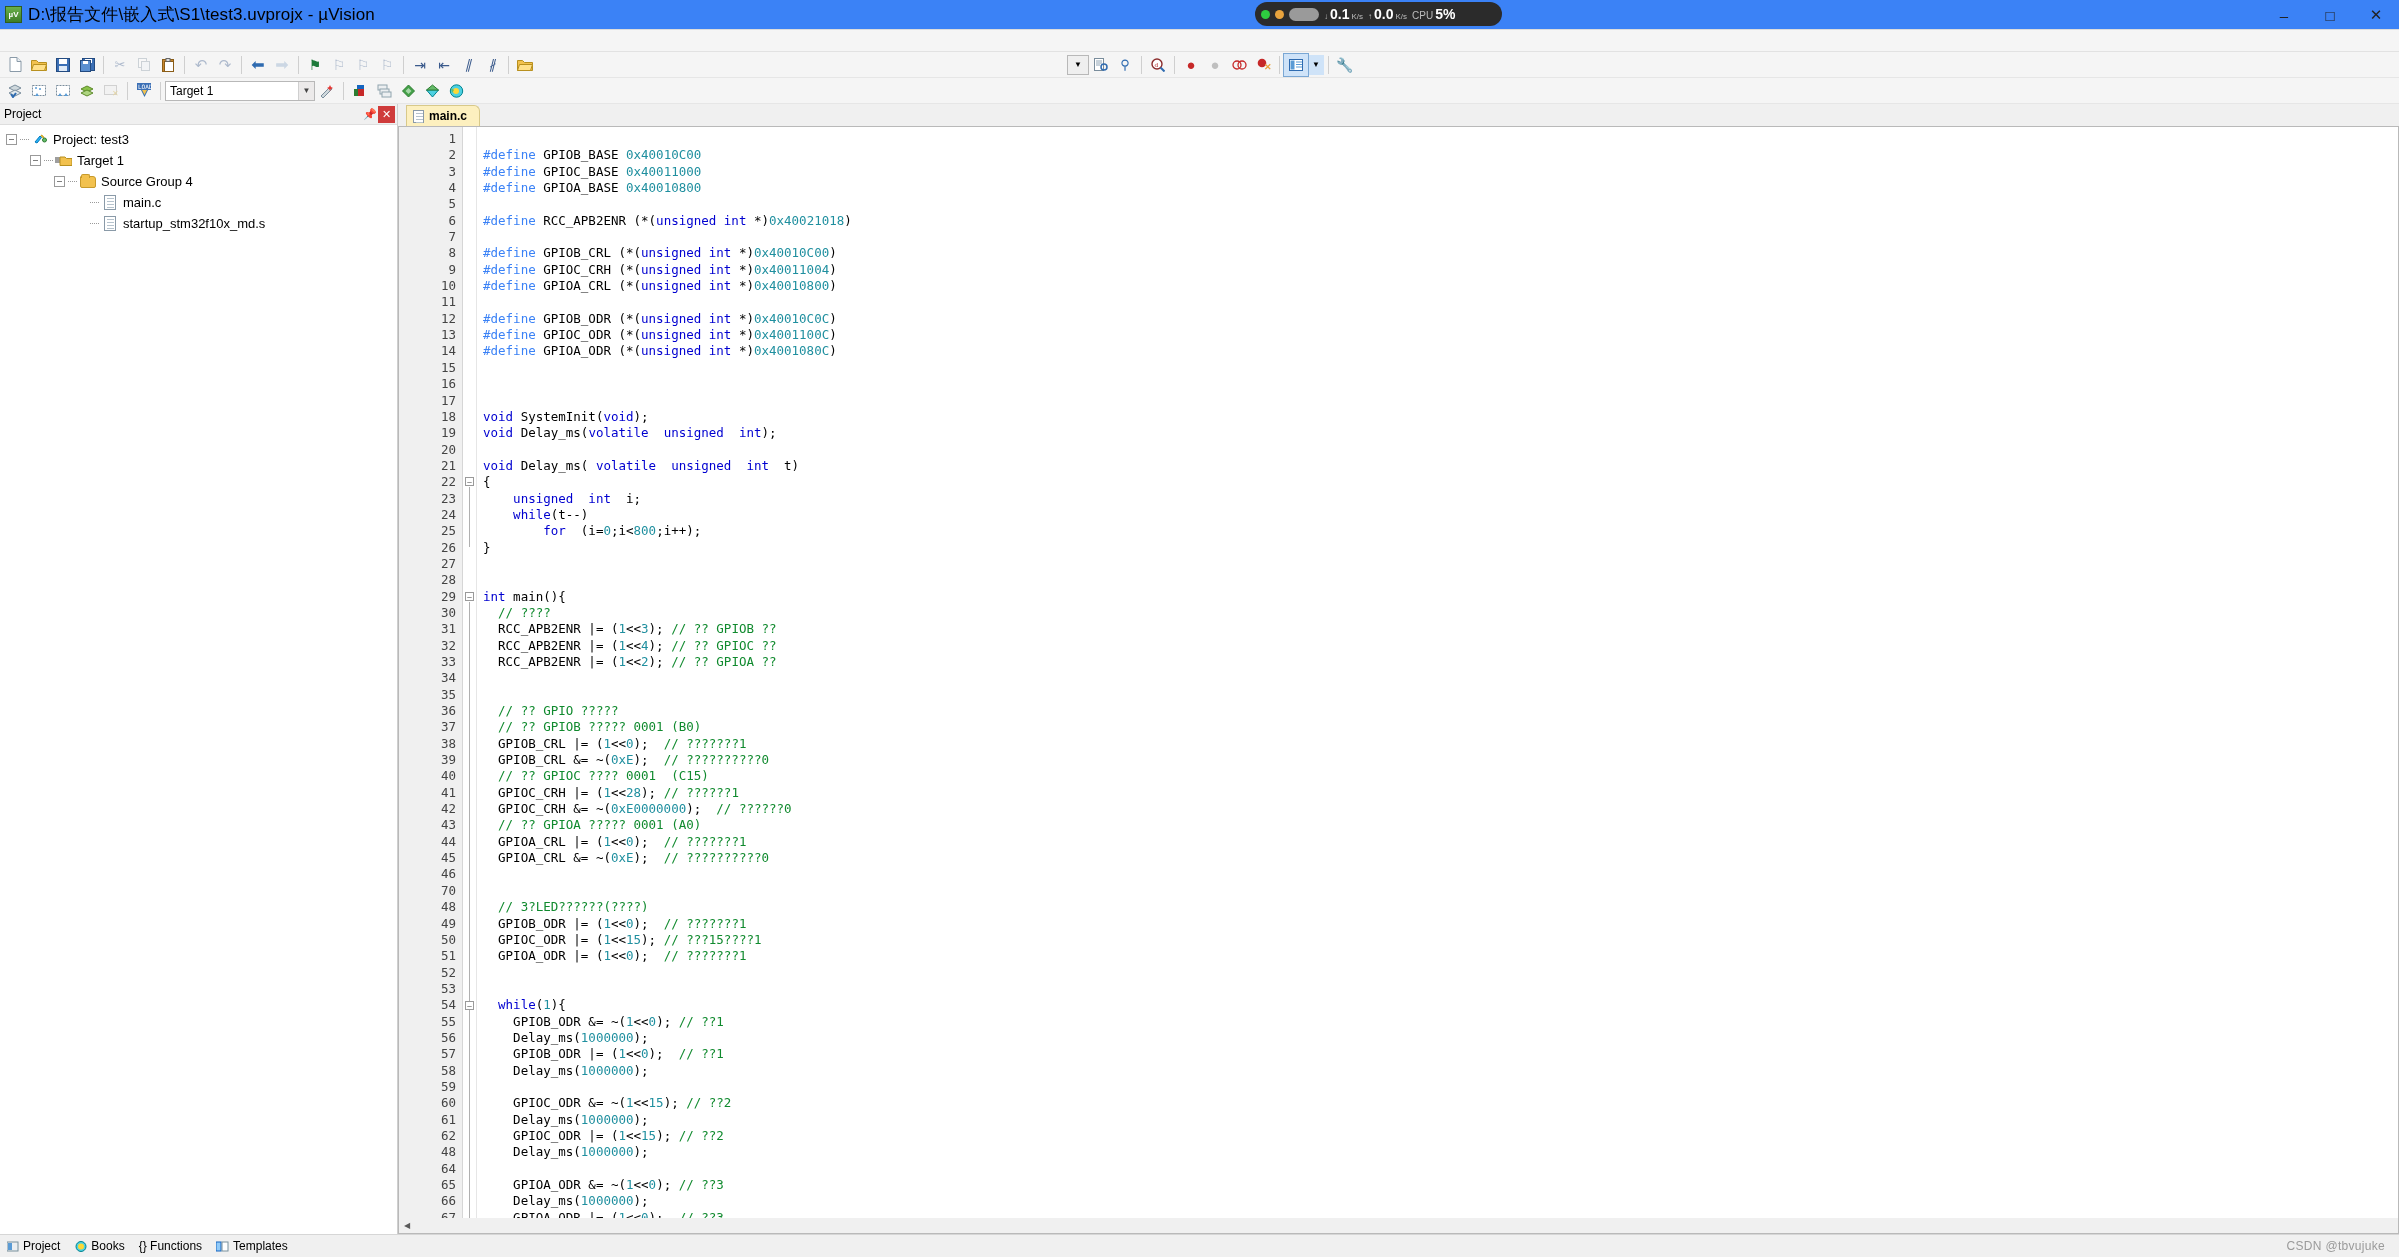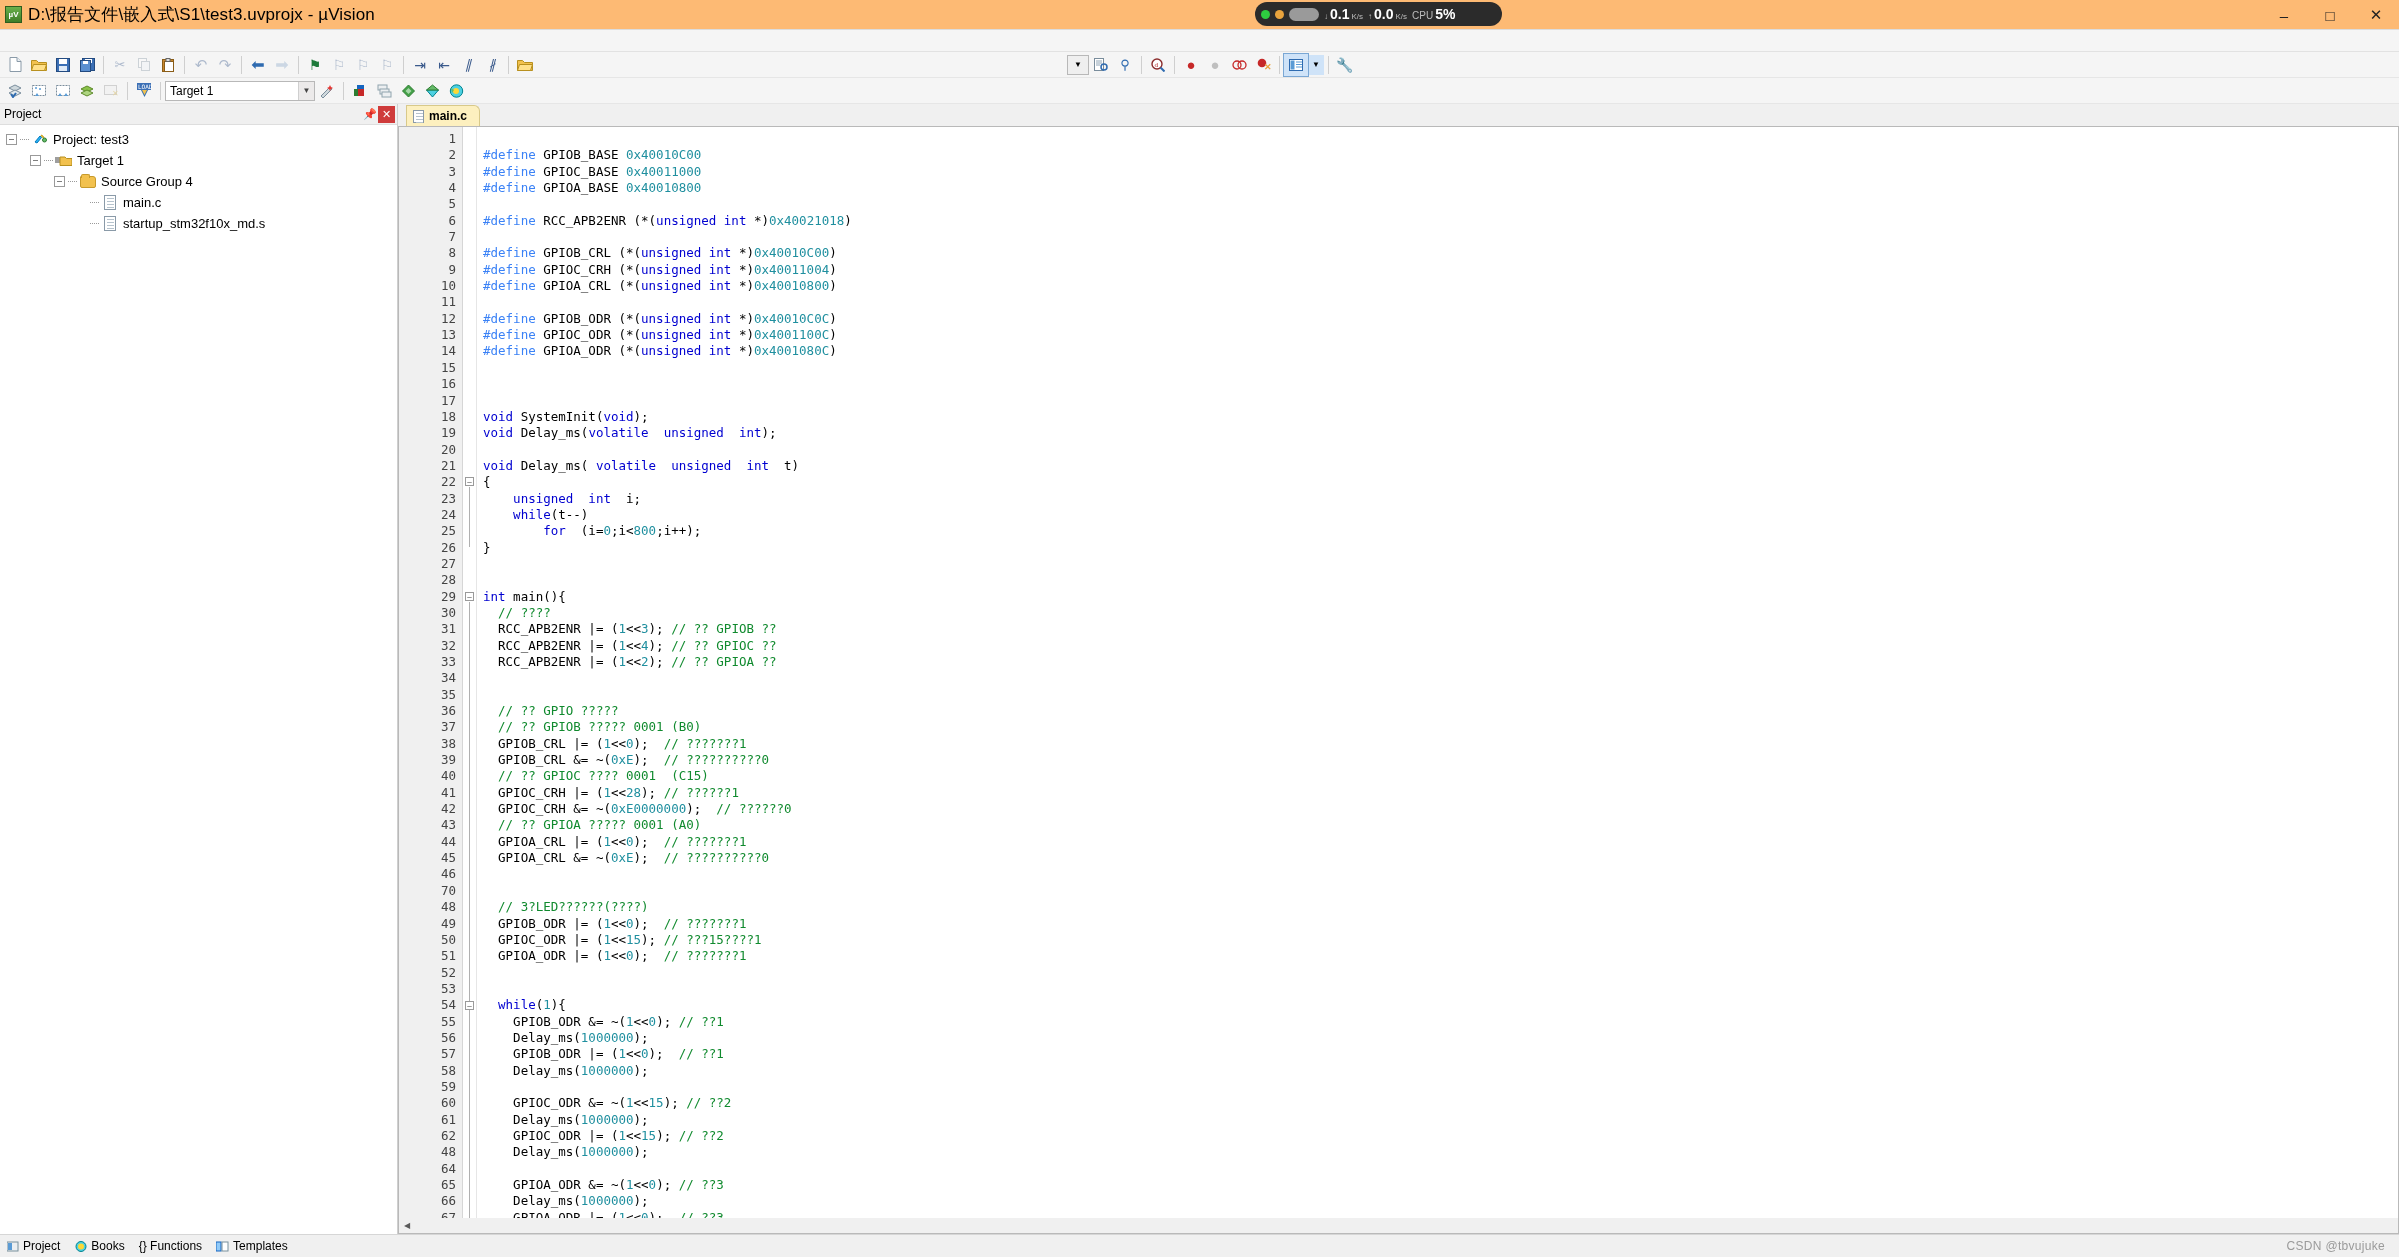--- a/index.html
+++ b/index.html
@@ -7,21 +7,21 @@
     margin: 0; padding: 0;
     width: 2399px; height: 1257px;
     overflow: hidden;
     background: #f0f0f0;
     font-family: "Liberation Sans", sans-serif;
   }
   #app { position: relative; width: 2399px; height: 1257px; background: #f0f0f0; display: flex; flex-direction: column; }
 
   
   .titlebar {
-    height: 30px; background: #fdba74; display: flex; align-items: center;
+    height: 30px; background: #3b82f6; display: flex; align-items: center;
     border-bottom: 1px solid #dcdcdc; position: relative; flex: 0 0 30px;
   }
   .titlebar .app-icon {
     width: 17px; height: 17px; margin: 0 6px 0 5px; flex: 0 0 17px;
     background: linear-gradient(#6ab04c,#3e7d28); border: 1px solid #2f5d1e;
     color: #fff; font-size: 8px; line-height: 15px; text-align: center; font-weight: bold;
   }
   .titlebar .title-text { font-size: 17px; color: #000; letter-spacing: .1px; }
   .win-controls { position: absolute; right: 0; top: 0; height: 30px; display: flex; }
   .win-btn { width: 46px; height: 30px; display: flex; align-items: center; justify-content: center;

